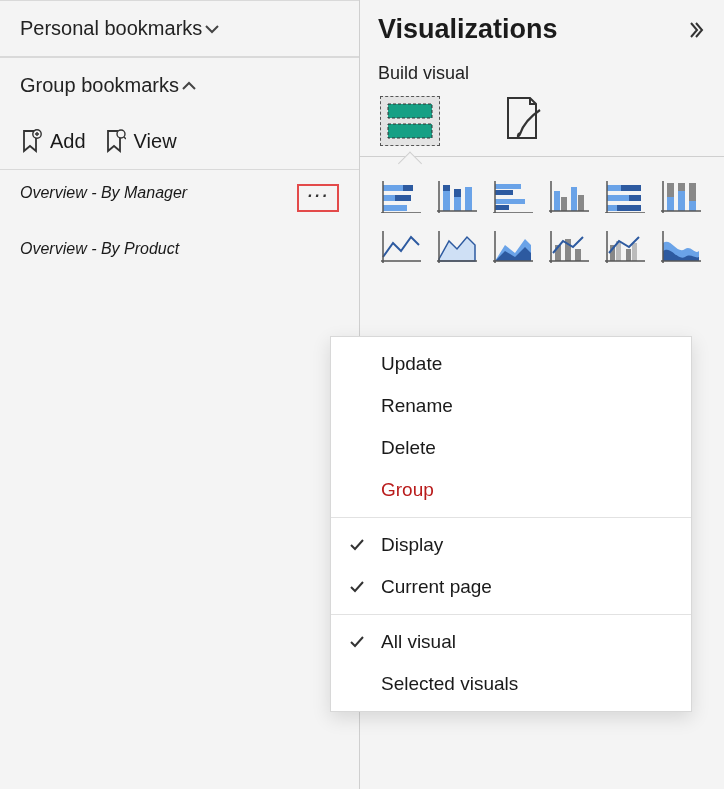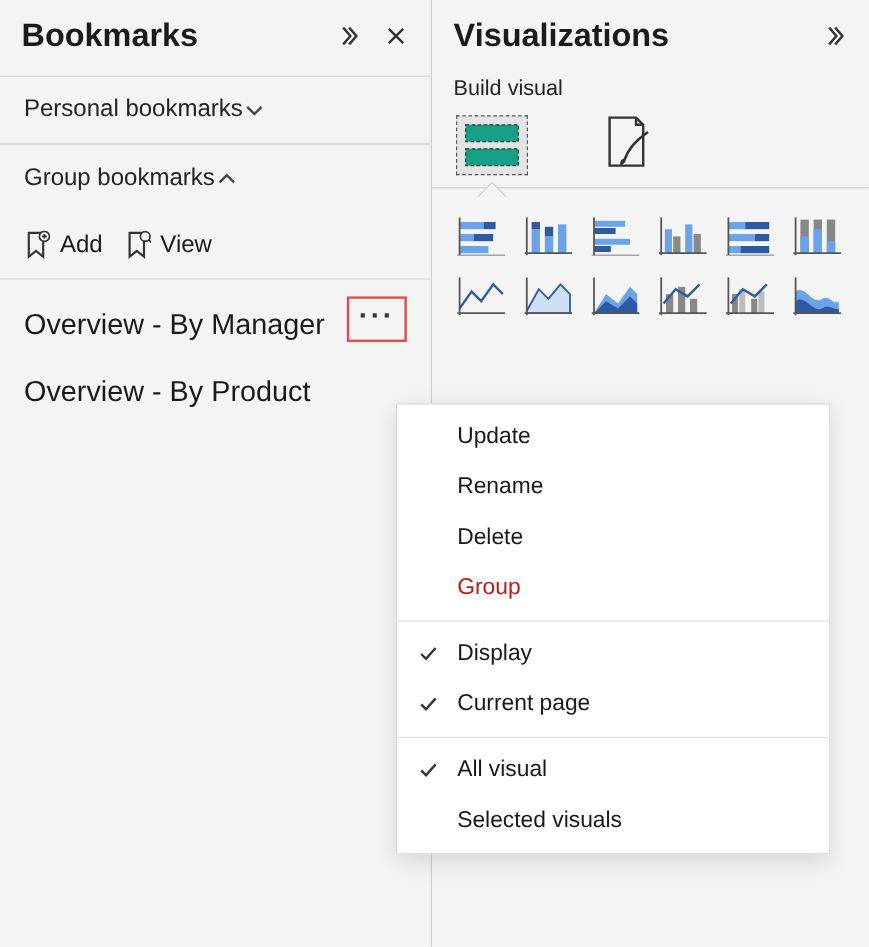--- a/index.html
+++ b/index.html
@@ -47,21 +47,21 @@
       cursor:pointer;
     }
     .section-header.border-bot { border-bottom: 1px solid #d9d9d9; }
     .chev { width:20px; height:20px; display:flex; align-items:center; justify-content:center; color:#555;}
     .action-row {
       display:flex; align-items:center; gap: 18px;
       padding: 16px 20px;
       border-bottom: 1px solid #d9d9d9;
     }
     .action-item { display:flex; align-items:center; gap:8px; font-size:20px; cursor:pointer; }
-    .bk-item { padding: 14px 20px; font-size:24px; display:flex; align-items:flex-end; justify-content:space-between; }
+    .bk-item { padding: 14px 20px; font-size:16px; display:flex; align-items:flex-start; justify-content:space-between;font-style:italic; }
     .more-box {
       border: 2px solid #e34a4a; padding: 1px 8px 5px 8px; letter-spacing:2px; font-weight:700; color:#333;
     }
     
     .sub-label { padding: 0 18px; font-size:18px; color:#222; }
     .build-tabs { display:flex; gap: 60px; padding: 10px 20px 0 20px; align-items:flex-end; border-bottom:1px solid #cfcfcf; }
     .build-tab { padding-bottom:14px; }
     .build-tab.active {
       background:#e4e4e4;
       border:1px dashed #555;
@@ -91,35 +91,20 @@
     .ctx-item { display:flex; align-items:center; gap:14px; padding:10px 18px 10px 16px; font-size:19px; cursor:pointer;}
     .ctx-item.disabled { color:#b91c1c; cursor:default;}
     .cki { width:20px; display:flex; justify-content:center; color:#333;}
     
     svg { display:block; }
   </style>
 </head>
 <body>
 
 <div class="panel-left">
-  <div class="panel-header">
-    <div class="panel-title">Bookmarks</div>
-    <div class="header-actions">
-      <div class="icon-btn">
-        <svg width="18" height="18" viewBox="0 0 18 18">
-            <path d="M5 2 L11 9 L5 16 M10 2 L16 9 L10 16" fill="none" stroke="#333" stroke-width="2"></path>
-          </svg>
-      </div>
-      <div class="icon-btn">
-        <svg width="16" height="16" viewBox="0 0 16 16">
-            <path d="M2 2 L14 14 M14 2 L2 14" stroke="#333" stroke-width="2"></path>
-          </svg>
-      </div>
-    </div>
-  </div>
 
   <div class="section">
     <div class="section-header border-bot">
       <span>Personal bookmarks</span>
       <span class="chev">
         <svg width="18" height="18" viewBox="0 0 18 18">
             <path d="M3 6 L9 12 L15 6" fill="none" stroke="#444" stroke-width="2"></path>
           </svg>
       </span>
     </div>

